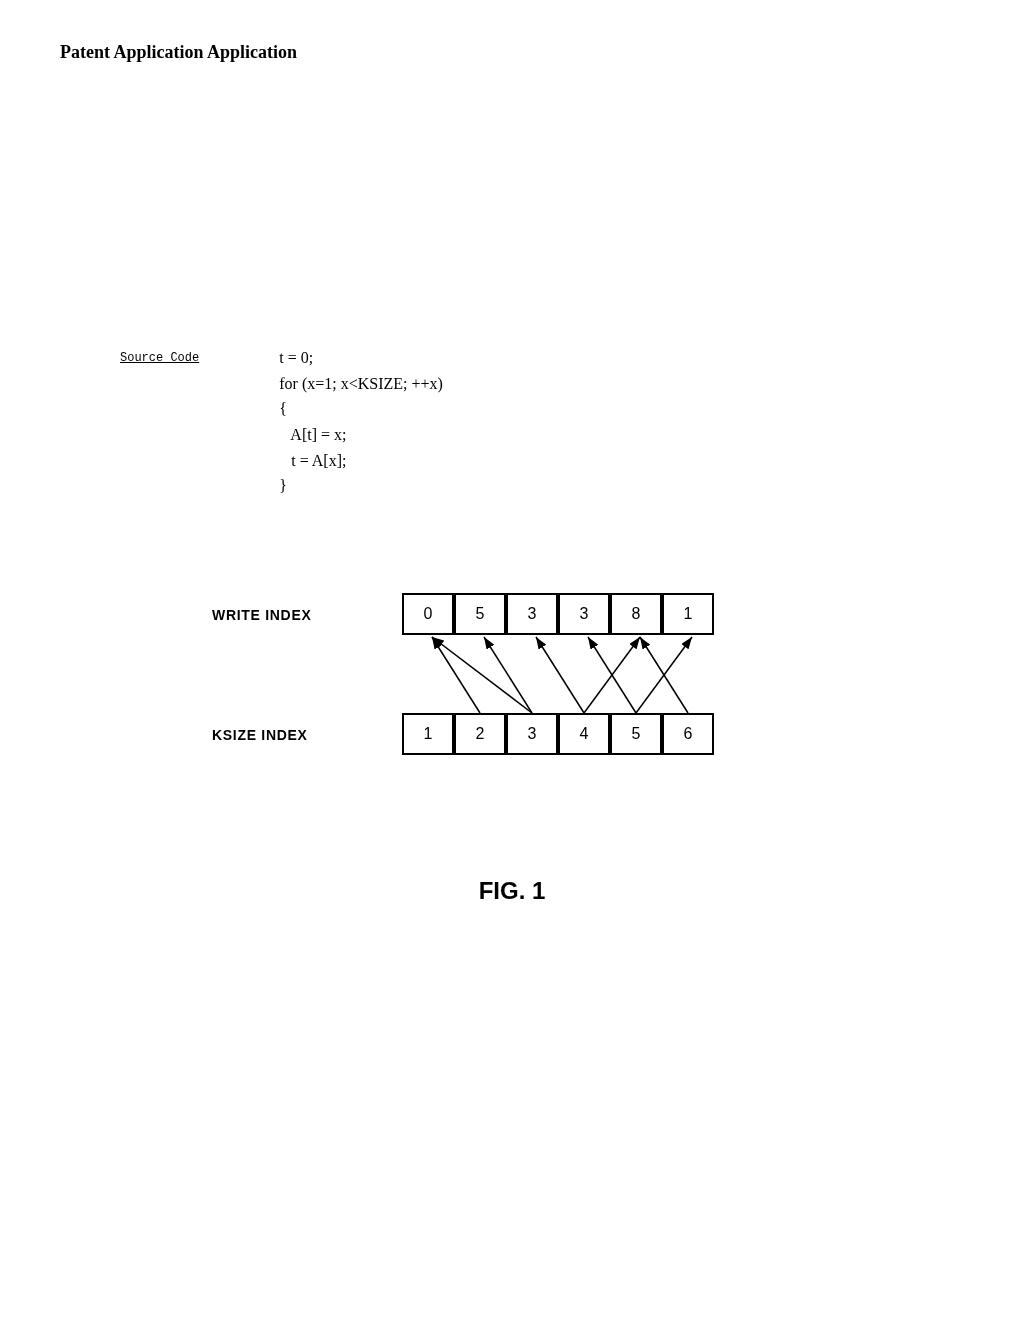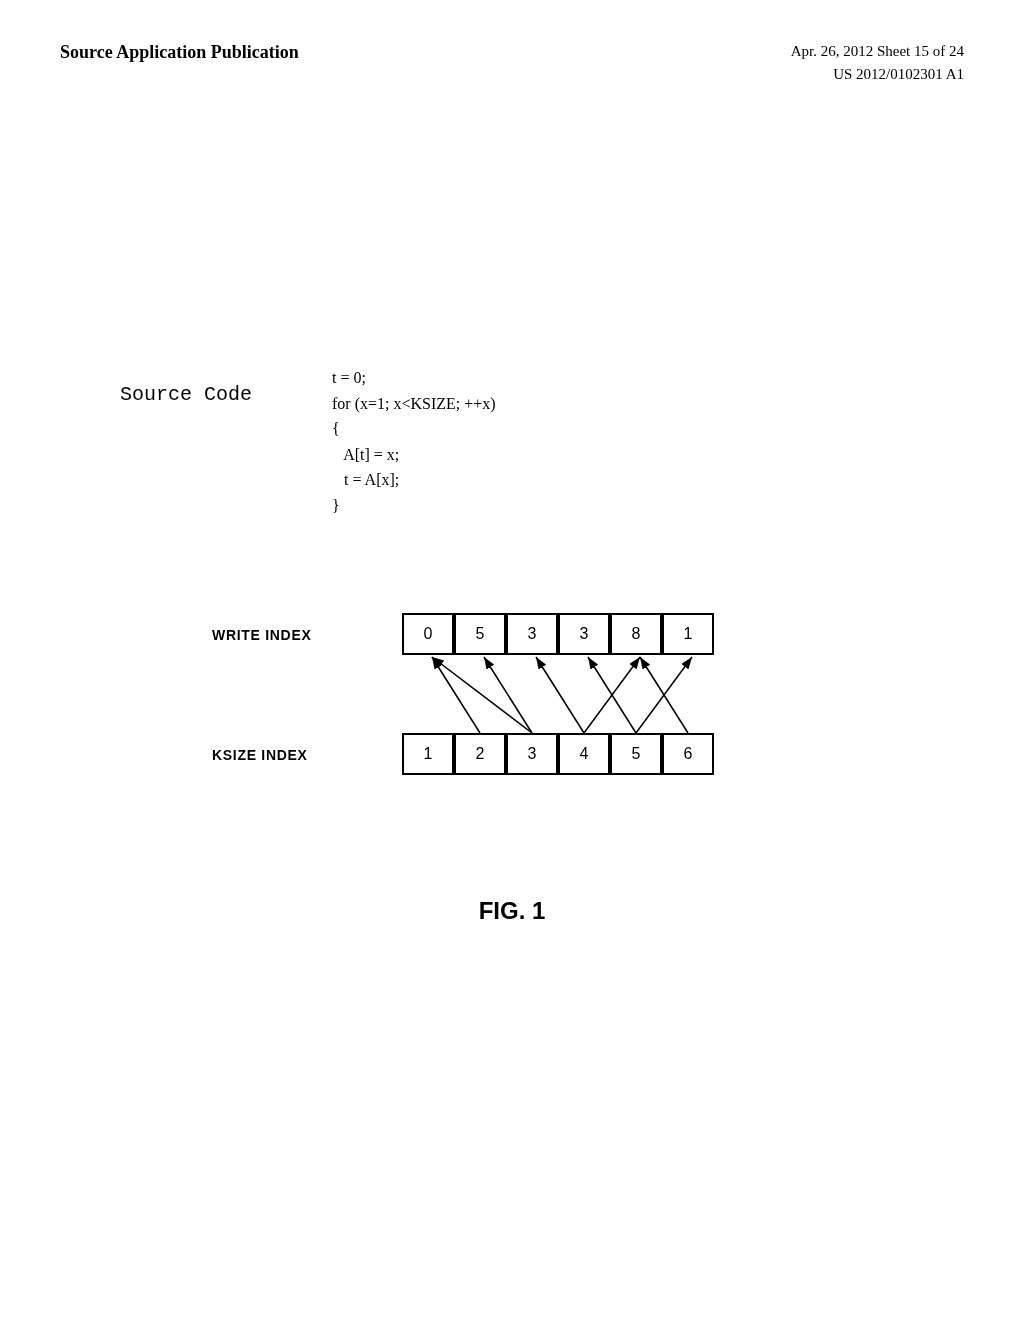--- a/index.html
+++ b/index.html
@@ -53,24 +53,25 @@
     
     .source-code-section {
       display: flex;
       flex-direction: row;
       margin-top: 280px;
       margin-left: 60px;
       align-items: flex-start;
     }
 
     .source-code-label {
-      font-size: 20px;
+      font-size: 12px;
       font-family: "Courier New", monospace;
+      text-decoration: underline;
       margin-right: 80px;
-      margin-top: 16px;
+      margin-top: 4px;
       white-space: nowrap;
       padding-top: 2px;
     }
 
     .code-block {
       font-family: Liberation Serif, serif;
       font-size: 16px;
       line-height: 1.6;
       white-space: pre;
     }
@@ -157,25 +158,21 @@
       margin-top: 30px;
     }
   </style>
 </head>
 <body>
 
 <div class="page">
 
   <div class="header">
     <div class="header-left">
-      <span>Source Application Publication</span>
-    </div>
-    <div class="header-right">
-      <div class="header-date-sheet">Apr. 26, 2012  Sheet 15 of 24</div>
-      <div class="header-patent">US 2012/0102301 A1</div>
+      <span>Patent Application Application</span>
     </div>
   </div>
 
   <div class="source-code-section">
     <div class="source-code-label">Source Code</div>
     <div class="code-block" id="code-lines">t = 0;
 for (x=1; x&lt;KSIZE; ++x)
 {
    A[t] = x;
    t = A[x];

